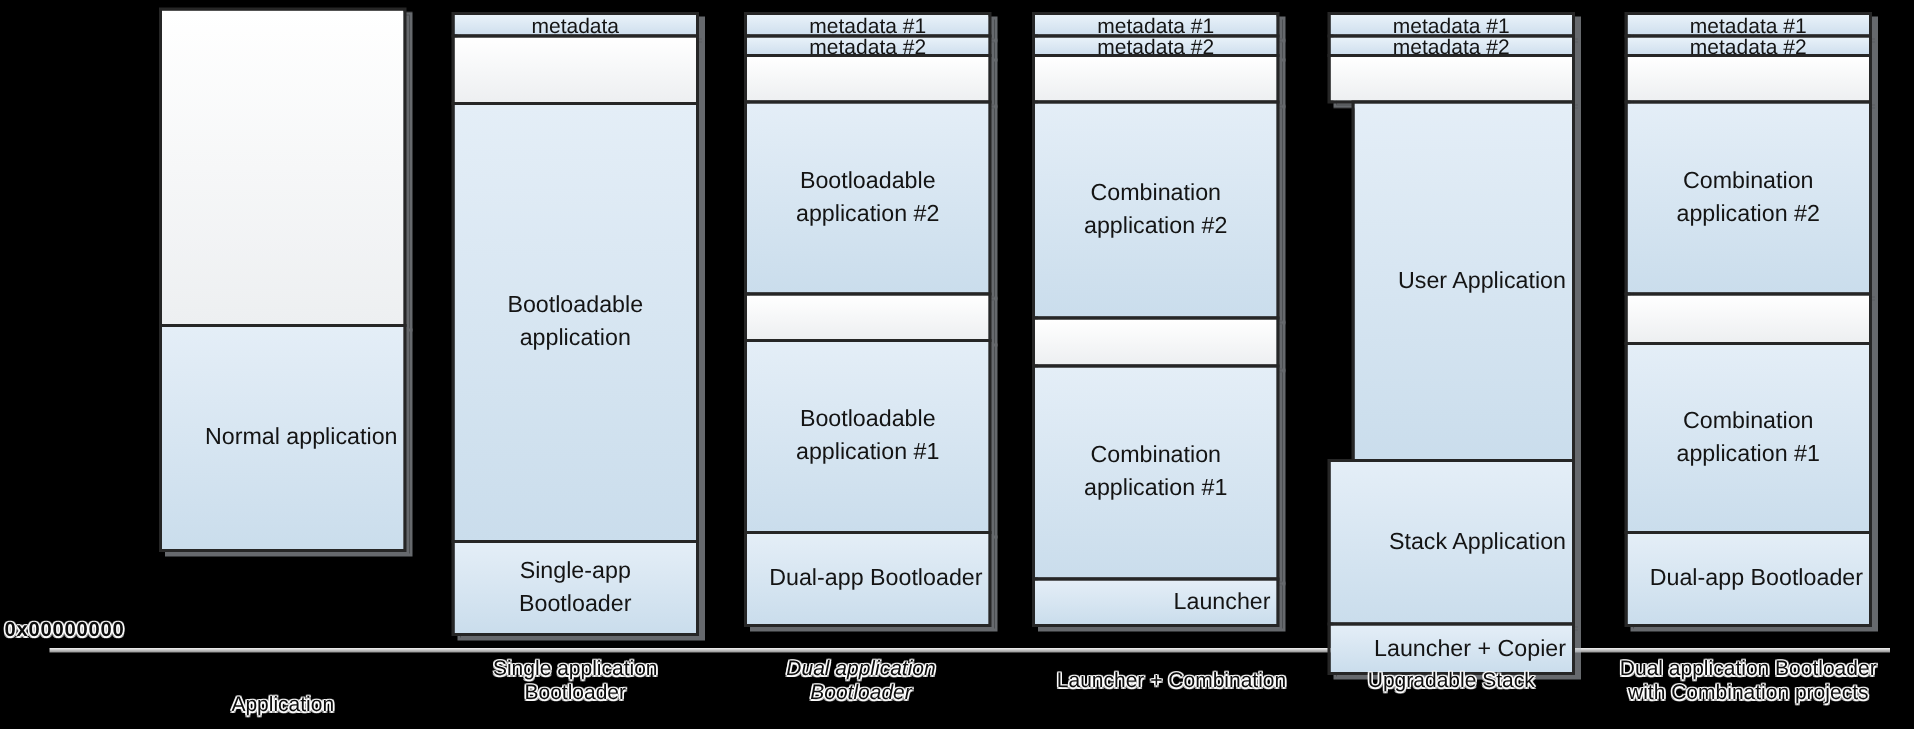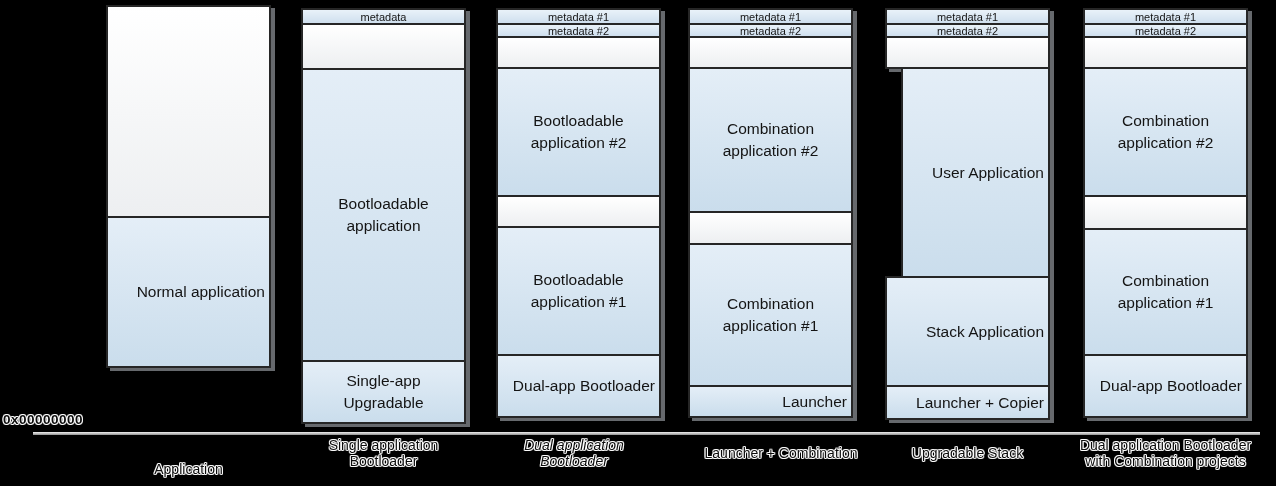--- a/index.html
+++ b/index.html
@@ -12,21 +12,21 @@
     filter:drop-shadow(4px 3px 0 rgba(186,192,198,0.55));
   }
   .seg{
     box-sizing:border-box; border:2px solid #262626;
     display:flex; align-items:center; justify-content:center;
     text-align:center; color:#141414; overflow:hidden;
   }
   .seg + .seg{ margin-top:-2px; }
   .seg.metadata{
     background:linear-gradient(#e9f2f9,#cfdfee);
-    font-size:11px; line-height:14px; height:17px;
+    font-size:14px; line-height:14px; height:17px;
   }
   .seg.empty{ background:linear-gradient(#ffffff,#edeff1); }
   .seg.app{
     background:linear-gradient(#e4eef7,#caddec);
     font-size:15.5px; line-height:22px; padding:0 4px;justify-content:flex-end;
   }
   .axis-baseline{
     position:absolute; left:33px; top:432px; width:1227px; height:3px;
     background:linear-gradient(#f2f2f2,#8f8f8f);
   }
@@ -65,21 +65,21 @@
     </div>
     <div class="col" style="left: 301px; top: 8px;">
       <div class="seg metadata" style="height: 17px;">
         <span>metadata</span>
       </div>
       <div class="seg empty" style="height: 47px;"></div>
       <div class="seg app" style="height: 294px;">
         <span>Bootloadable application</span>
       </div>
       <div class="seg app" style="height: 64px;">
-        <span>Single-app Upgradable</span>
+        <span>Single-app Bootloader</span>
       </div>
     </div>
     <div class="axis-label halo" style="left: 273.5px;">
       <div>Single application</div>
       <div>Bootloader</div>
     </div>
     <div class="col" style="left: 496px; top: 8px;">
       <div class="seg metadata" style="height: 17px;">
         <span>metadata #1</span>
       </div>
@@ -125,21 +125,21 @@
       <div>Launcher + Combination</div>
     </div>
     <div class="col" style="left: 885px; top: 8px;">
       <div class="seg metadata" style="height: 17px;">
         <span>metadata #1</span>
       </div>
       <div class="seg metadata" style="height: 15px;">
         <span>metadata #2</span>
       </div>
       <div class="seg empty" style="height: 33px;"></div>
-      <div class="seg app" style="height: 211px; margin-left: 16px;">
+      <div class="seg app" style="height: 241px; margin-left: 16px;">
         <span>User Application</span>
       </div>
       <div class="seg app" style="height: 111px;">
         <span>Stack Application</span>
       </div>
       <div class="seg app" style="height: 35px;">
         <span>Launcher + Copier</span>
       </div>
     </div>
     <div class="axis-label halo" style="left: 857.5px;">

